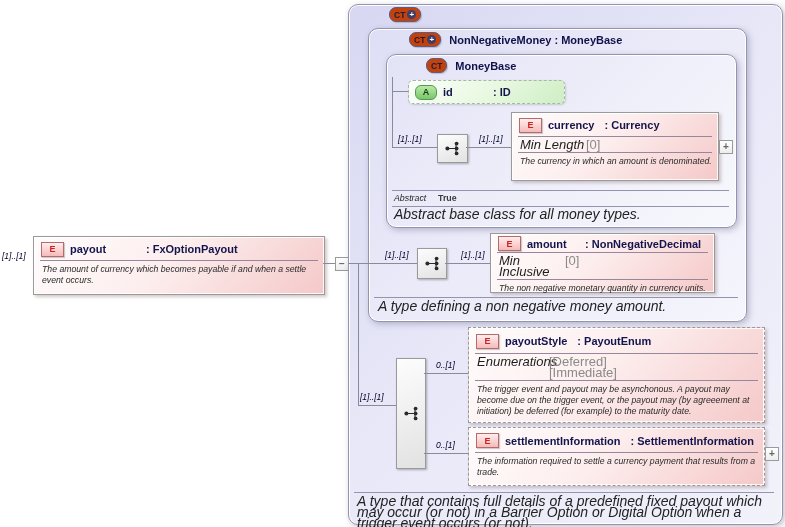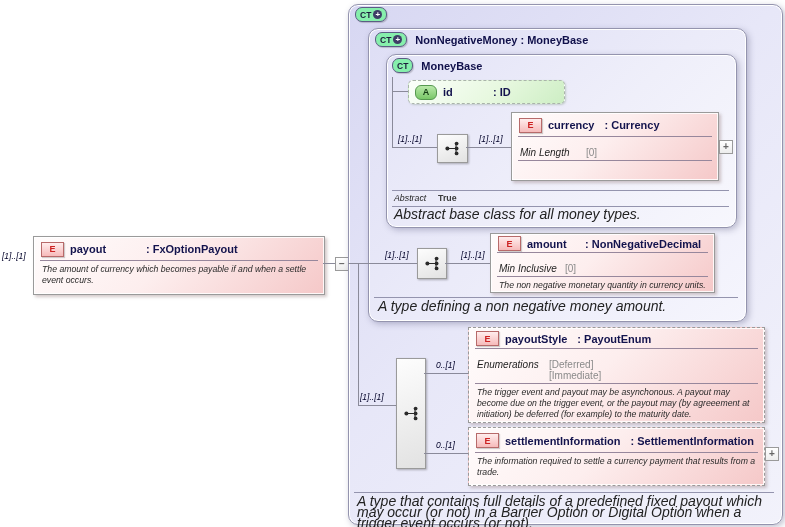--- a/index.html
+++ b/index.html
@@ -10,43 +10,43 @@
   .ct-box{position:absolute;border:1px solid #9494ae;border-radius:10px;
           box-shadow:inset 0 0 0 1px #ffffff,2px 2px 6px rgba(90,90,130,.38);}
   .ct-outer{background:linear-gradient(135deg,#d7d7f2 0%,#e7e7f8 45%,#f2f2fb 100%);}
   .ct-mid  {background:linear-gradient(135deg,#dedef5 0%,#ebebf9 50%,#f5f5fd 100%);}
   .ct-inner{background:linear-gradient(135deg,#e3e3f7 0%,#efeffa 55%,#f7f7fd 100%);}
   .ct-header{position:absolute;display:flex;align-items:center;gap:8px;white-space:nowrap;}
   .ct-title{font-weight:bold;font-size:11px;color:#10104a;}
   .ct-footer{position:absolute;font-style:italic;font-size:14px;color:#222;line-height:11px;}
 
   
-  .badge-ct{height:13px;border:1px solid #5c5c84;border-radius:7px;background:#86efac;
+  .badge-ct{height:13px;border:1px solid #5c5c84;border-radius:7px;background:#c2410c;
             color:#1c1c3c;font-weight:bold;font-size:8.5px;padding:0 4px;
-            display:inline-flex;align-items:center;gap:2px;box-shadow:1px 1px 1px rgba(0,0,0,.18);}
+            display:inline-flex;align-items:center;gap:2px;box-shadow:1px 1px 1px rgba(0,0,0,.18);margin-left:34px;}
   .plus-circle{width:9px;height:9px;border-radius:50%;background:#3e3e66;color:#fff;
                font-size:8px;font-weight:bold;display:flex;align-items:center;justify-content:center;}
   .badge-e{width:21px;height:13px;border:1px solid #b76a6a;flex:none;
            background:linear-gradient(#ffeded,#f6baba);color:#c22;font-size:9px;font-weight:bold;
            display:flex;align-items:center;justify-content:center;box-shadow:1px 1px 1px rgba(0,0,0,.18);}
   .badge-a{width:20px;height:13px;border:1px solid #55984f;border-radius:6px;flex:none;
            background:linear-gradient(#b9e9a9,#79c768);color:#143c14;font-size:9px;font-weight:bold;
            display:flex;align-items:center;justify-content:center;}
 
   
   .el-box{position:absolute;border:1px solid #9a9a9a;
           background:linear-gradient(135deg,#fffcfc 0%,#fdeeee 45%,#f5c8c8 100%);
           box-shadow:inset 0 0 0 1px rgba(255,255,255,.85),2px 2px 3px rgba(130,100,100,.35);
           display:flex;flex-direction:column;}
   .el-box.dashed{border-style:dashed;border-color:#9a9a9a;}
   .el-header{height:20px;padding:2px 7px 0 7px;display:flex;align-items:center;gap:6px;white-space:nowrap;}
   .el-name{font-weight:bold;font-size:11px;color:#13134d;}
   .el-type{font-weight:bold;font-size:11px;color:#13134d;margin-left:4px;}
   .el-hr{height:1px;background:#97879c;margin:1px 6px;flex:none;}
-  .facets{padding:9px 8px 1px 8px;font-size:10px;line-height:11px;}
+  .facets{padding:1px 8px 1px 8px;font-size:13px;line-height:11px;}
   .facet-row{display:flex;}
   .facet-label{font-style:italic;color:#1d1d1d;width:66px;flex:none;}
   .facet-value{color:#8a8a8a;}
   .facet-value.bold{color:#3a3a3a;font-weight:bold;}
   .el-desc{padding:2px 8px;font-style:italic;font-size:8.7px;color:#2a2a2a;line-height:11px;}
 
   
   .attr-box{position:absolute;border:1px dashed #aab4aa;border-radius:5px;
             background:linear-gradient(135deg,#fbfffb 0%,#e7f8df 55%,#cdeec4 100%);
             box-shadow:1px 1px 2px rgba(100,130,100,.3);
@@ -145,20 +145,21 @@
       <span class="el-type">: Currency</span>
     </div>
     <div class="el-hr"></div>
     <div class="facets">
       <div class="facet-row">
         <span class="facet-label">Min Length</span>
         <span class="facet-value">[0]</span>
       </div>
     </div>
     <div class="el-hr"></div>
+    <div class="el-desc" style="white-space:nowrap;">The currency in which an amount is denominated.</div>
   </div>
   <div class="toggle" style="left:719px;top:140px;">+</div>
 
   <div class="h-line" style="left:392px;top:190px;width:337px;background:#9494ae;"></div>
   <div style="position:absolute;left:394px;top:193px;display:flex;font-size:8.8px;line-height:11px;">
     <span class="facet-label" style="width:44px;">Abstract</span>
     <span class="facet-value bold">True</span>
   </div>
   <div class="h-line" style="left:392px;top:206px;width:337px;background:#9494ae;"></div>
   <div class="ct-footer" style="left:394px;top:209px;width:330px;">Abstract base class for all money types.</div>

